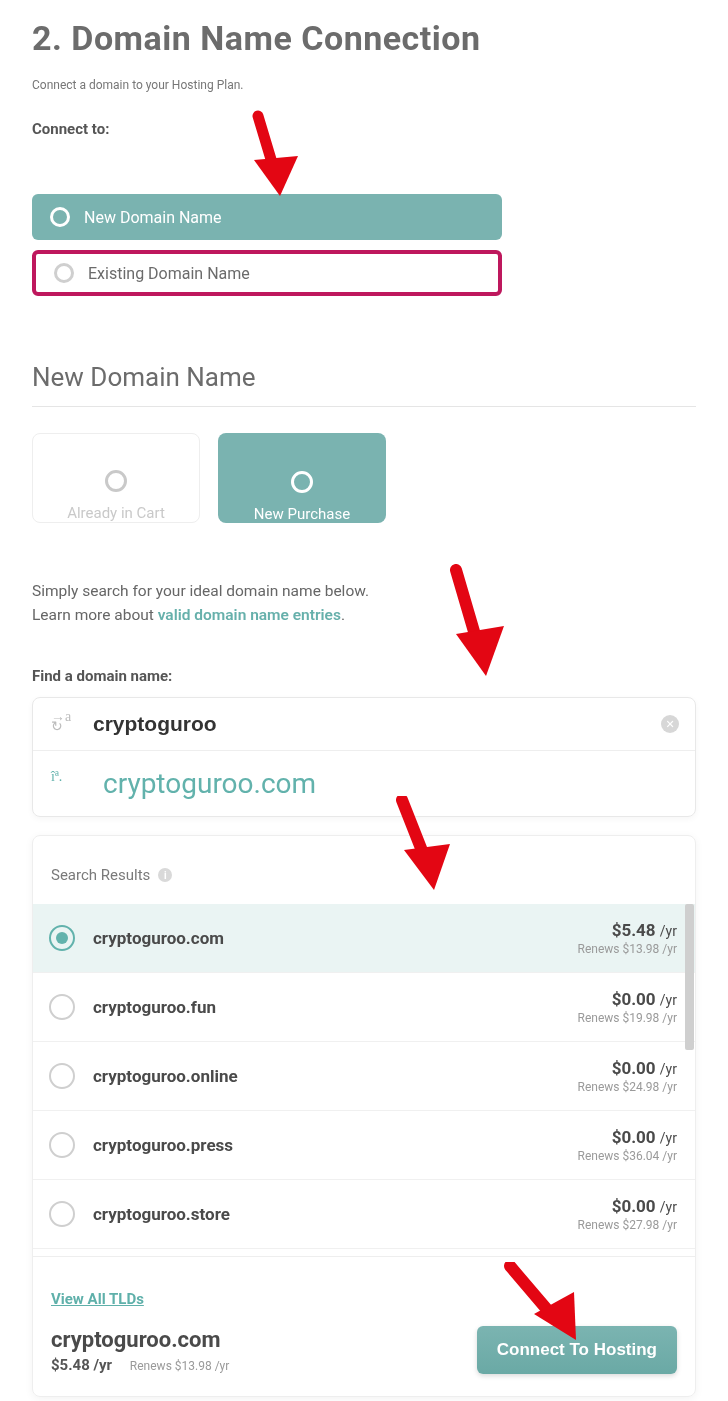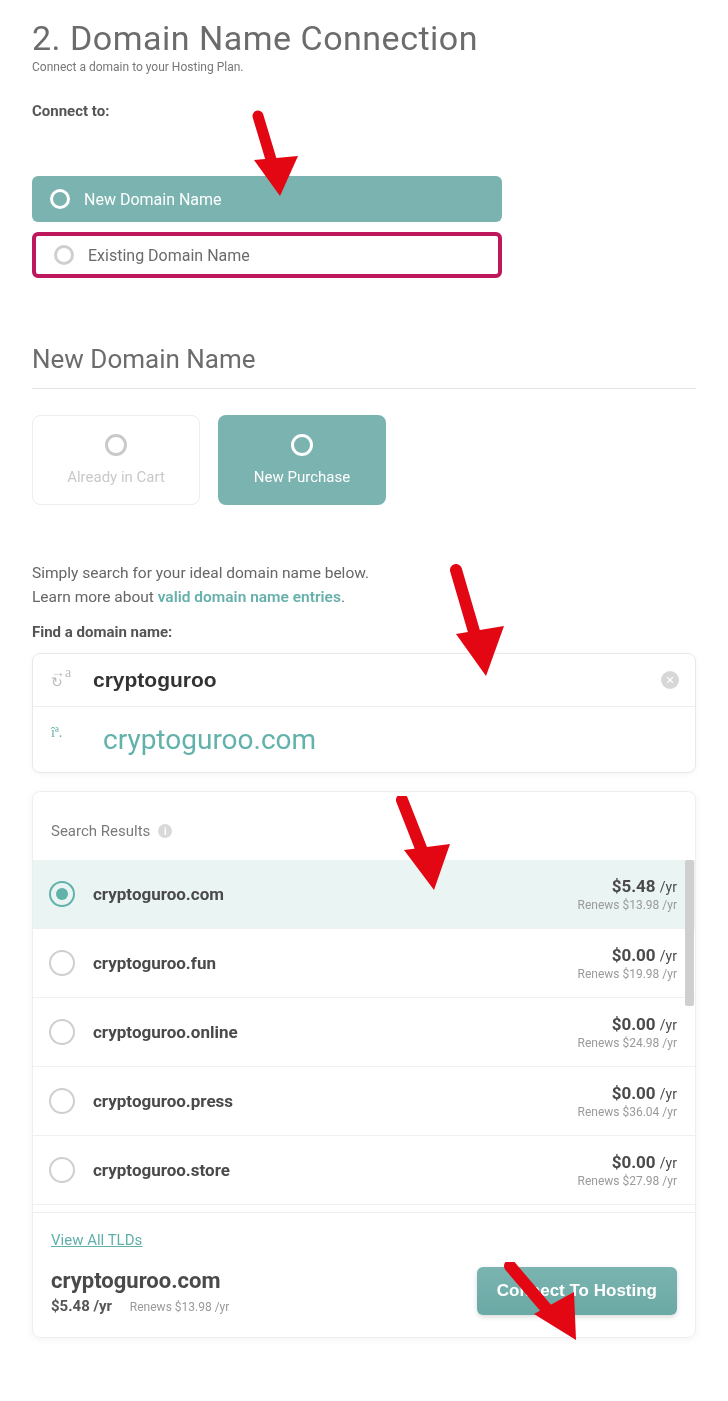--- a/index.html
+++ b/index.html
@@ -5,24 +5,24 @@
   * { box-sizing: border-box; margin: 0; padding: 0; }
   body {
     font-family: -apple-system, BlinkMacSystemFont, "Segoe UI", Roboto, Arial, sans-serif;
     background: #fff;
     width: 728px;
     color: #555;
     padding: 18px 32px 30px 32px;
   }
   h1.page-title {
     font-size: 34px;
-    font-weight: 400;
+    font-weight: 700;
     color: #6c6c6c;
     letter-spacing: 0.5px;
-    margin-bottom: 2px;
+    margin-bottom: 20px;
   }
   .subtitle {
     font-size: 12px;
     color: #777;
     margin-bottom: 28px;
   }
   .connect-label {
     font-size: 15px;
     font-weight: 700;
     color: #555;
@@ -62,39 +62,39 @@
     color: #6c6c6c;
     margin-top: 66px;
     margin-bottom: 14px;
   }
   hr.thin { border: none; border-top: 1px solid #e5e5e5; margin-bottom: 26px; }
   .tab-row { display: flex; gap: 18px; margin-bottom: 56px; }
   .tab-btn {
     width: 168px; height: 90px;
     border-radius: 8px;
     display: flex; flex-direction: column;
-    align-items: center; justify-content: center;
+    align-items: center; justify-content: flex-end;
     gap: 12px;
     font-size: 15px;
     cursor: pointer;
   }
   .tab-btn.inactive {
     background: #fff;
     border: 1px solid #eee;
     color: #c9c9c9;
   }
   .tab-btn.active {
     background: #7ab3b0;
     color: #fff;
   }
   .tab-ring {
     width: 22px; height: 22px; border-radius: 50%;
     border: 3px solid currentColor;
   }
-  .help-text { font-size: 15.5px; color: #666; line-height: 1.55; margin-bottom: 14px; }
+  .help-text { font-size: 15.5px; color: #666; line-height: 1.55; margin-bottom: 40px; }
   .help-text a { color: #66b0ab; font-weight: 600; text-decoration: none; }
   .find-label { font-size: 15px; font-weight: 700; color: #555; margin-bottom: 12px; }
   .search-card {
     border: 1px solid #e8e8e8;
     border-radius: 8px;
     box-shadow: 0 2px 6px rgba(0,0,0,0.04);
     overflow: hidden;
     margin-bottom: 18px;
   }
   .search-row {
@@ -177,21 +177,21 @@
   .price-sub { font-size: 12px; color: #9a9a9a; margin-top: 2px; }
   .scroll-thumb {
     position: absolute; right: 1px; top: 0;
     width: 9px; height: 146px; background: #cfcfcf;
     border-radius: 2px;
   }
   .footer-area {
     border-top: 1px solid #eee;
     padding: 18px 18px 22px 18px;
   }
-  .view-all { color: #5fb0aa; font-weight: 400; font-size: 15px; margin-bottom: 18px; display:block; }
+  .view-all { color: #5fb0aa; font-weight: 700; font-size: 15px; margin-bottom: 18px; display:block;margin-top:15px; }
   .footer-row { display:flex; justify-content: space-between; align-items: center; }
   .sel-name { font-size: 22px; font-weight: 700; color: #4a4a4a; }
   .sel-prices { font-size: 15px; color: #555; margin-top: 4px; }
   .sel-prices .ren { font-size: 12px; color: #9a9a9a; margin-left: 14px; }
   .connect-btn {
     background: linear-gradient(#7bb4b1, #6aa9a5);
     color: #fff;
     border: none;
     border-radius: 6px;
     padding: 14px 20px;

